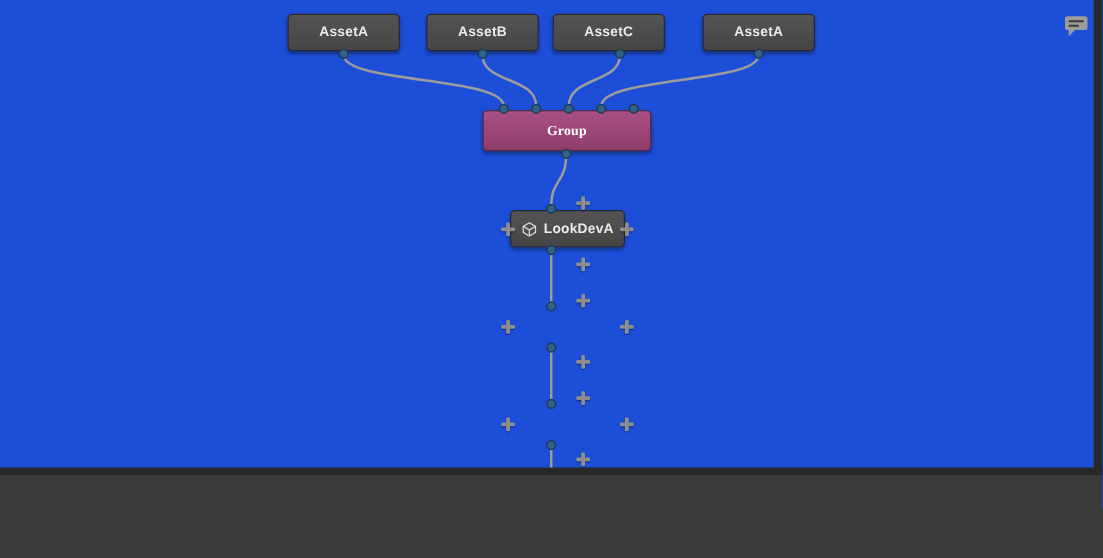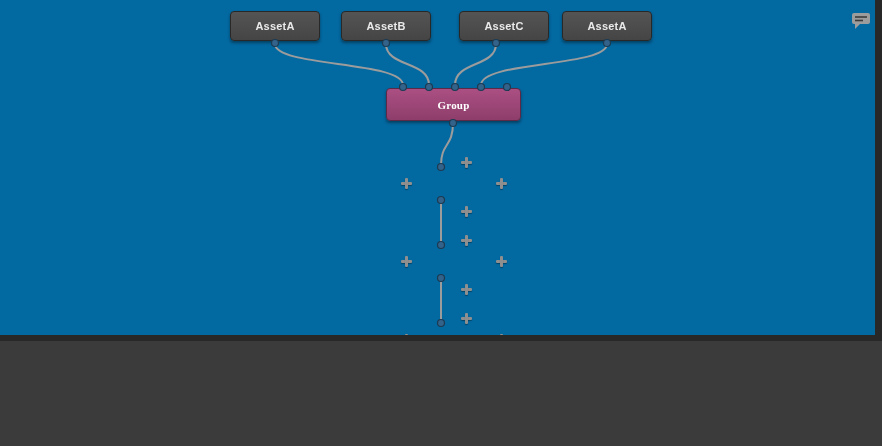--- a/index.html
+++ b/index.html
@@ -1,19 +1,19 @@
 <!DOCTYPE html>
 <html><head>
 <meta charset="utf-8">
 <style>
   * { margin:0; padding:0; box-sizing:border-box; }
   html,body { width:882px; height:446px; overflow:hidden; }
   body { font-family:"Liberation Sans", sans-serif; background:#3b3b3b; }
 
-  .canvas { position:absolute; left:0; top:0; width:882px; height:341px; background:#0369a1; overflow:hidden; }
+  .canvas { position:absolute; left:0; top:0; width:882px; height:380px; background:#1d4ed8; overflow:hidden; }
 
   svg.layer { position:absolute; left:0; top:0; pointer-events:none; }
   svg.wires { z-index:1; }
   svg.ports { z-index:4; }
 
   .node { position:absolute; z-index:2; display:flex; align-items:center; justify-content:center; gap:5px;
           background:linear-gradient(180deg,#545454,#454545);
           border:1px solid #282828; border-radius:4px;
           box-shadow:0 2px 3px rgba(0,0,0,.38);
           color:#eaeaea; font-size:11px; font-weight:bold; letter-spacing:.2px; }
@@ -54,31 +54,40 @@
       <path d="M441 357 L441 400"></path>
     </g>
   </svg>
 
   <div class="node asset" style="left:230px;top:11px">
     <span class="nlabel">AssetA</span>
   </div>
   <div class="node asset" style="left:341px;top:11px">
     <span class="nlabel">AssetB</span>
   </div>
-  <div class="node asset" style="left:459px;top:11px">
+  <div class="node asset" style="left:442px;top:11px">
     <span class="nlabel">AssetC</span>
   </div>
   <div class="node asset" style="left:562px;top:11px">
     <span class="nlabel">AssetA</span>
   </div>
 
   <div class="node group" style="left:386px;top:88px">
     <span class="nlabel">Group</span>
   </div>
 
+  <div class="node lookdev" style="left:408px;top:168px">
+    <span class="cube">
+      <svg width="13" height="13" viewBox="0 0 16 16" fill="none" stroke="#d6d6d6" stroke-width="1.3" stroke-linejoin="round">
+        <path d="M8 1.5 L14 5 L14 11 L8 14.5 L2 11 L2 5 Z"></path>
+          <path d="M2 5 L8 8.5 L14 5 M8 8.5 L8 14.5"></path>
+      </svg>
+    </span>
+    <span class="nlabel">LookDevA</span>
+  </div>
 
   <div class="plus" style="left:400.5px;top:177.5px"></div>
   <div class="plus" style="left:495.5px;top:177.5px"></div>
   <div class="plus" style="left:460.5px;top:156.5px"></div>
   <div class="plus" style="left:460.5px;top:205.5px"></div>
 
   <div class="plus" style="left:400.5px;top:255.5px"></div>
   <div class="plus" style="left:495.5px;top:255.5px"></div>
   <div class="plus" style="left:460.5px;top:234.5px"></div>
   <div class="plus" style="left:460.5px;top:283.5px"></div>

